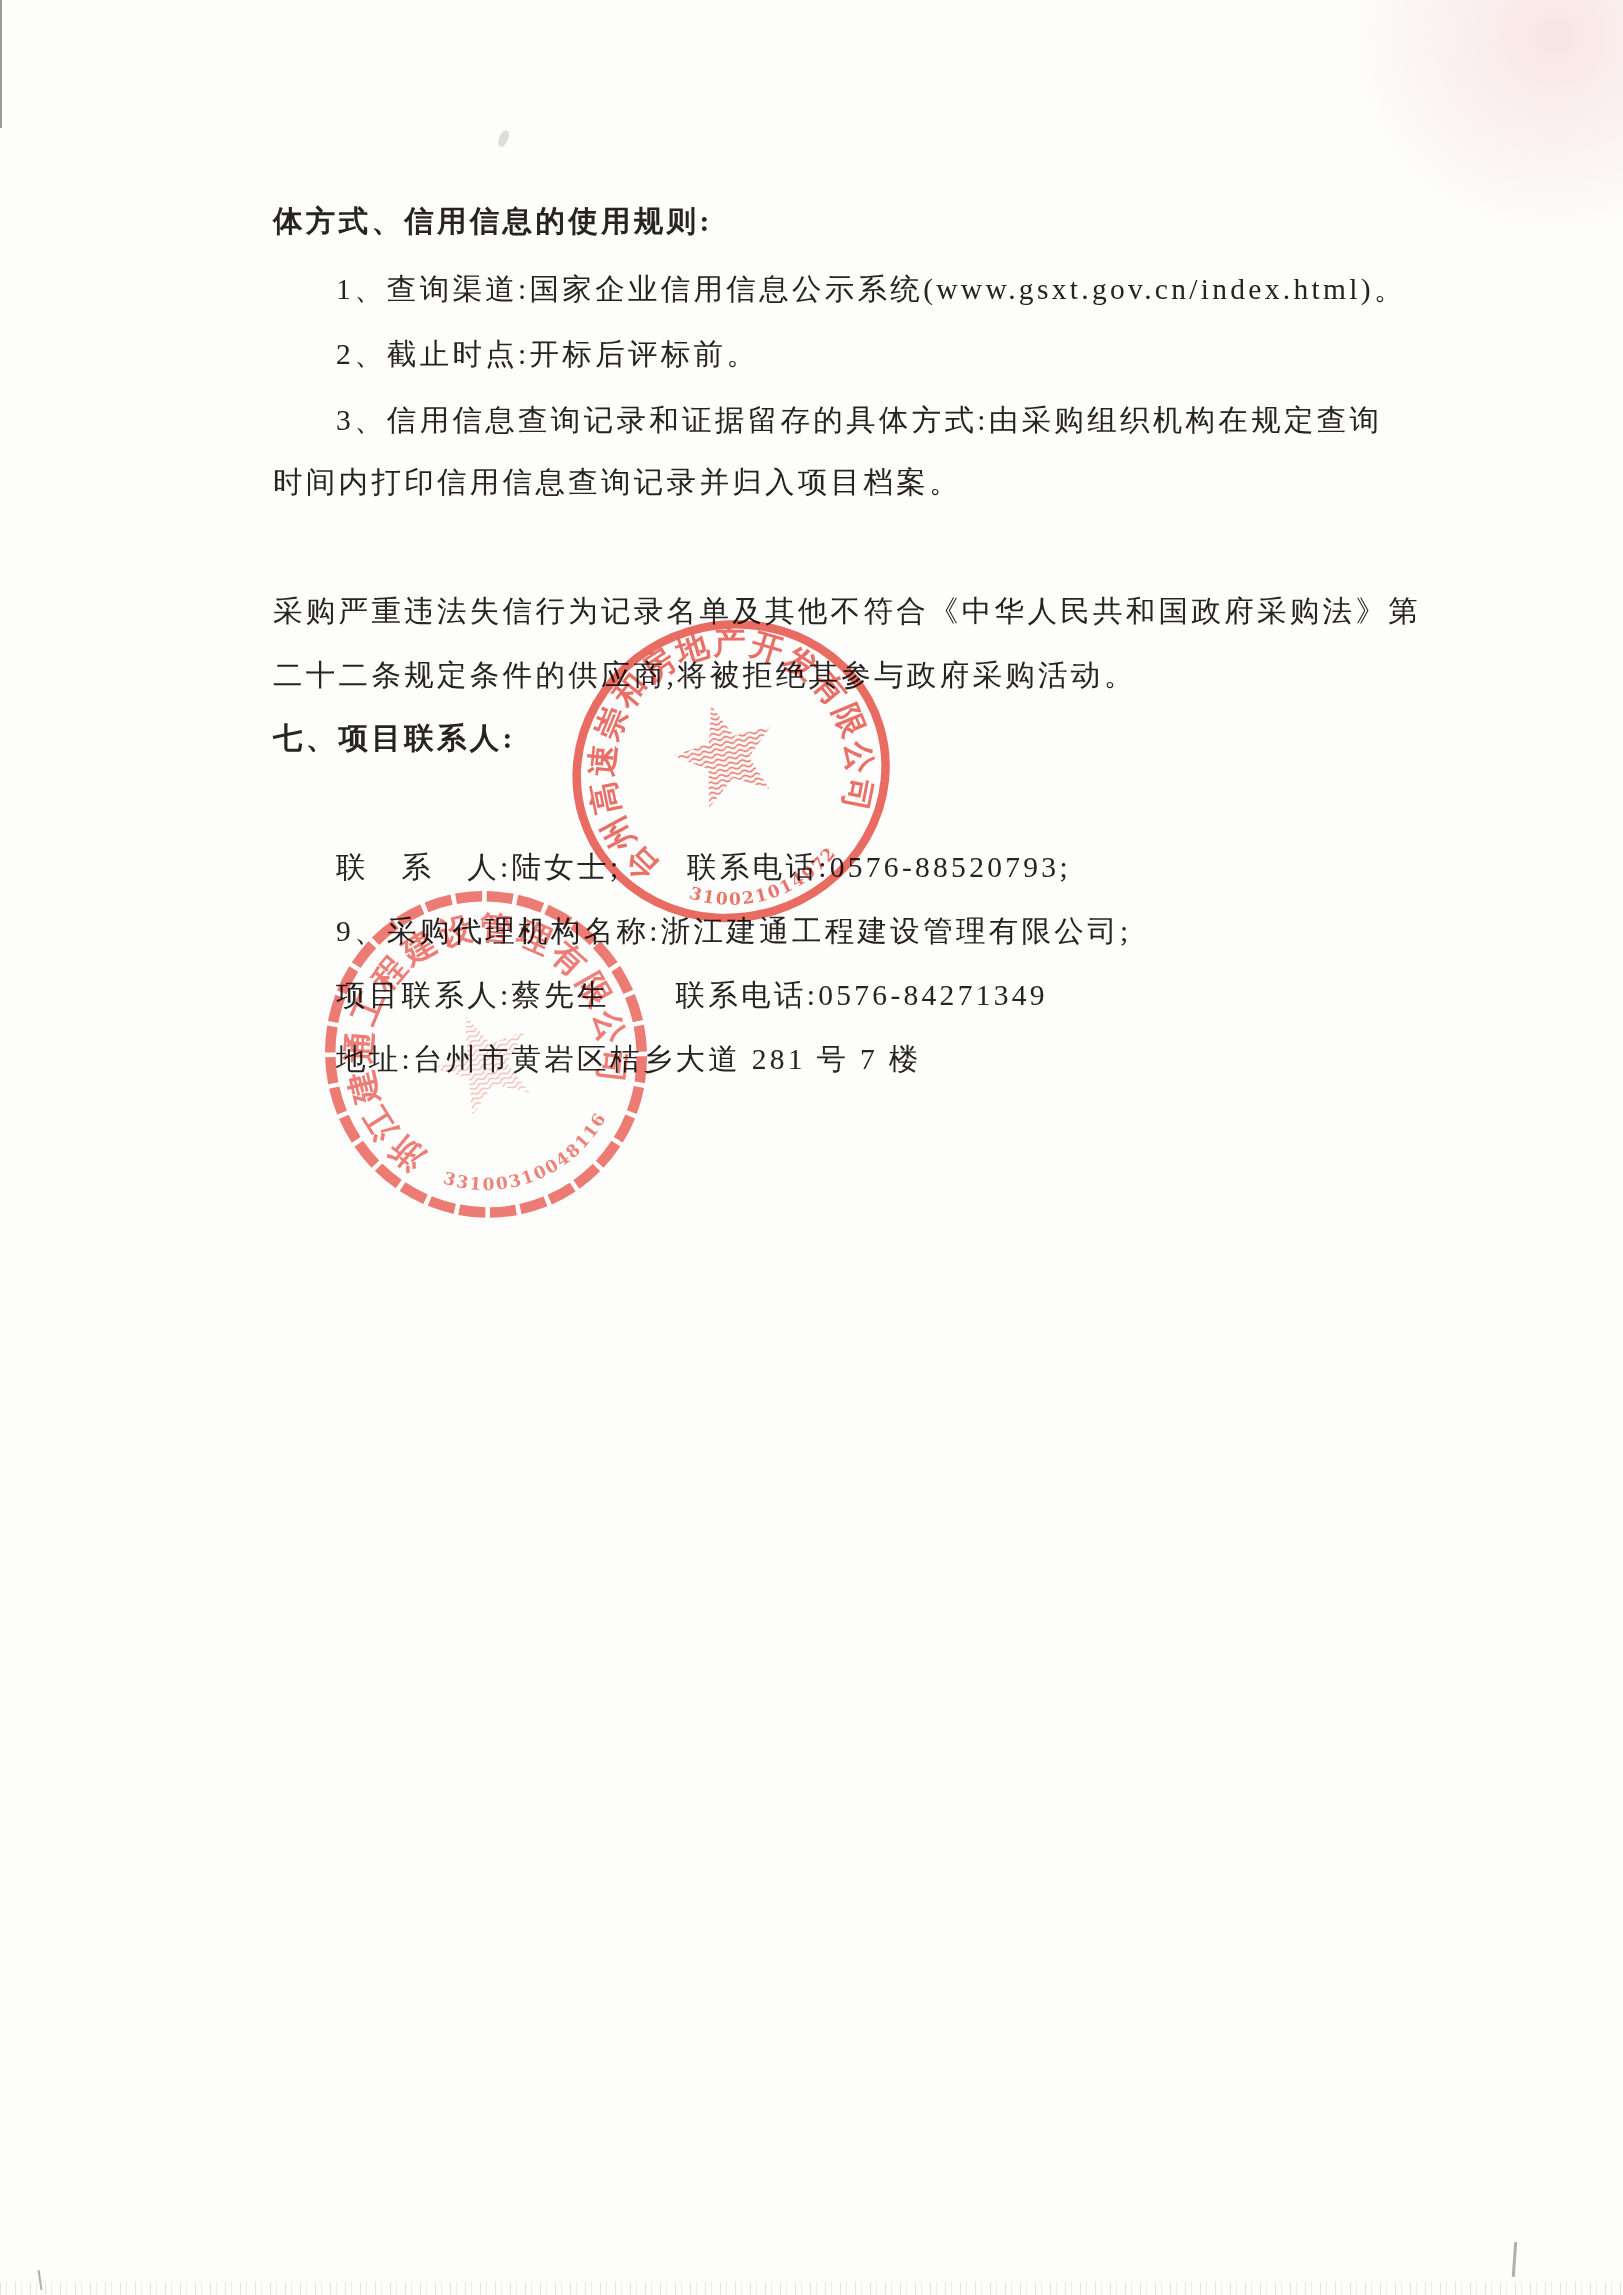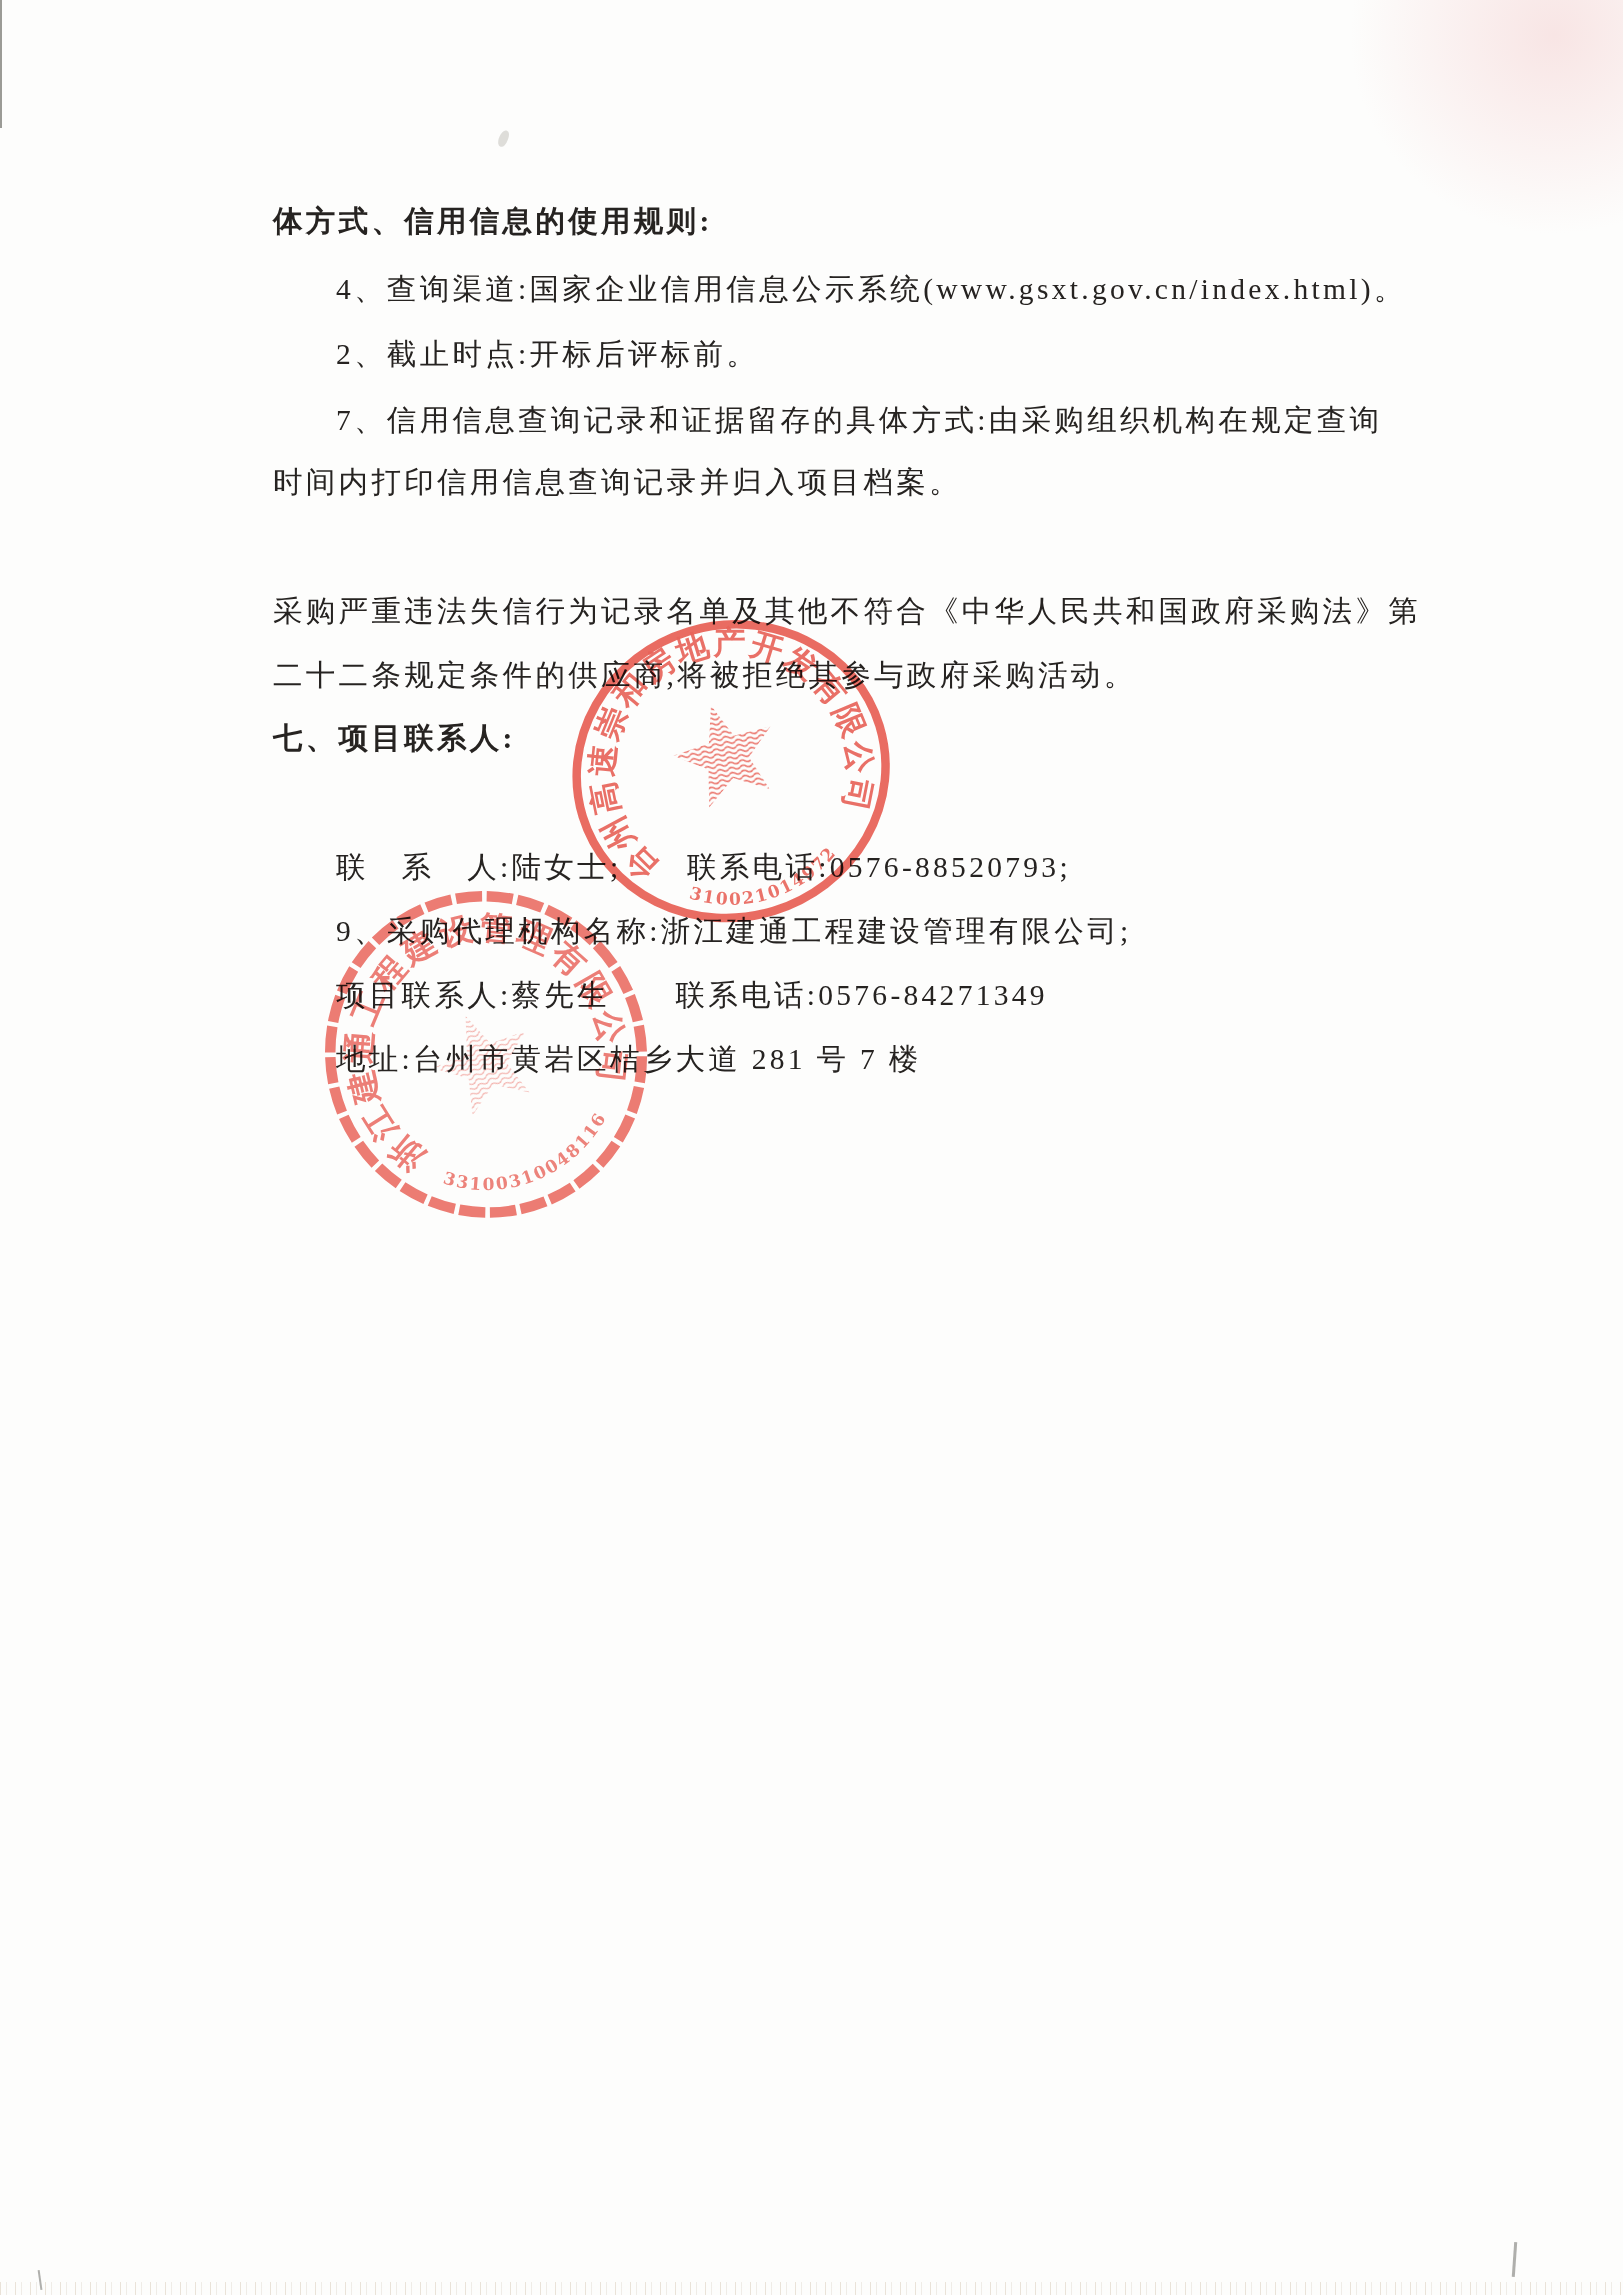--- a/index.html
+++ b/index.html
@@ -68,23 +68,23 @@
 
   <div class="edge-line"></div>
   <div class="corner-tint"></div>
   <div class="smudge"></div>
   <div class="bottom-noise"></div>
   <div class="tick t1"></div>
   <div class="tick t2"></div>
 
   <div class="doc">
     <div class="ln b" style="top:202px">体方式、信用信息的使用规则:</div>
-    <div class="ln ind" style="top:270px">4、查询渠道:国家企业信用信息公示系统(www.gsxt.gov.cn/index.html)。</div>
+    <div class="ln ind" style="top:270px">1、查询渠道:国家企业信用信息公示系统(www.gsxt.gov.cn/index.html)。</div>
     <div class="ln ind" style="top:335px">2、截止时点:开标后评标前。</div>
-    <div class="ln ind" style="top:401px">7、信用信息查询记录和证据留存的具体方式:由采购组织机构在规定查询</div>
+    <div class="ln ind" style="top:401px">3、信用信息查询记录和证据留存的具体方式:由采购组织机构在规定查询</div>
     <div class="ln" style="top:463px">时间内打印信用信息查询记录并归入项目档案。</div>
     <div class="ln" style="top:592px">采购严重违法失信行为记录名单及其他不符合《中华人民共和国政府采购法》第</div>
     <div class="ln" style="top:656px">二十二条规定条件的供应商,将被拒绝其参与政府采购活动。</div>
     <div class="ln b" style="top:719px">七、项目联系人:</div>
     <div class="ln ind" style="top:848px">联　系　人:陆女士;　　联系电话:0576-88520793;</div>
     <div class="ln ind" style="top:912px">9、采购代理机构名称:浙江建通工程建设管理有限公司;</div>
     <div class="ln ind" style="top:976px">项目联系人:蔡先生　　联系电话:0576-84271349</div>
     <div class="ln ind" style="top:1040px">地址:台州市黄岩区桔乡大道 281 号 7 楼</div>
   </div>
 

